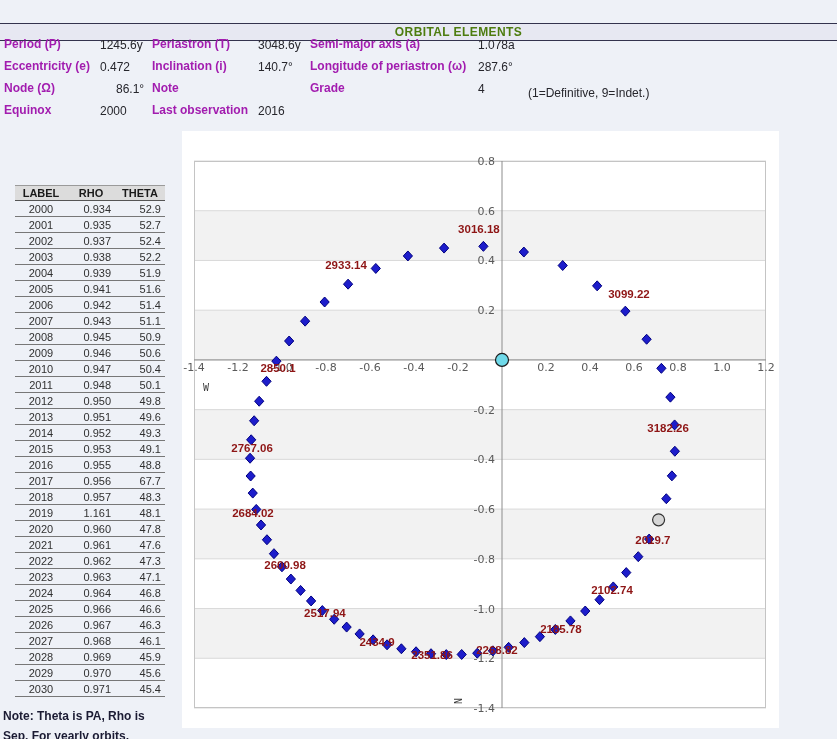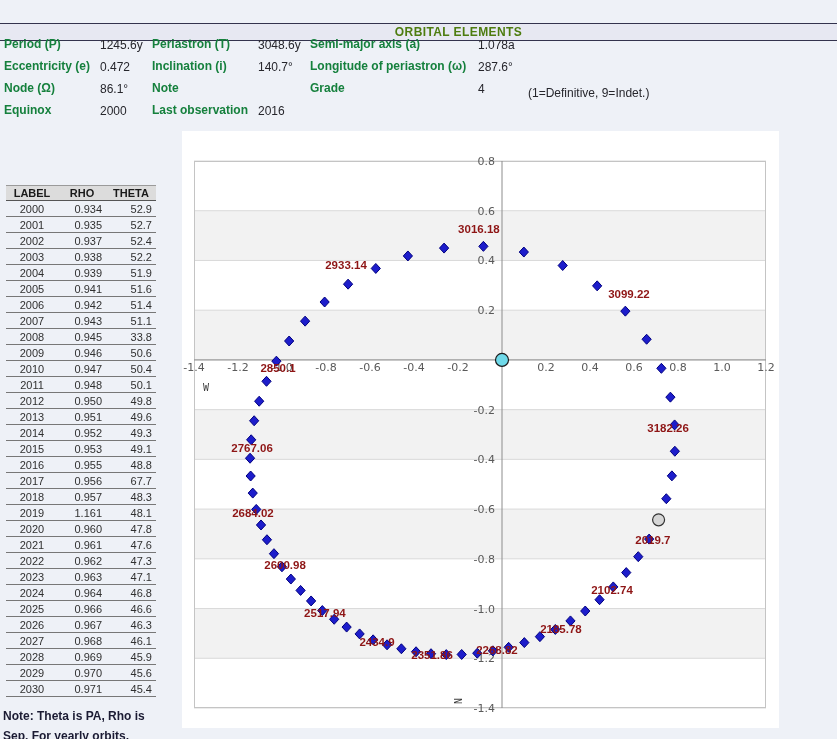--- a/index.html
+++ b/index.html
@@ -2,23 +2,23 @@
 <html><head>
 <meta charset="utf-8">
 <style>
   html,body{margin:0;padding:0;background:#eef1f7;}
   #stage{position:relative;width:837px;height:739px;background:#eef1f7;overflow:hidden;
          font-family:"Liberation Sans",sans-serif;}
   .titlebar{position:absolute;left:0;top:2px;width:757px;height:16px;background:#e7e8f2;
             border-top:1px solid #33334d;border-bottom:1px solid #33334d;
             text-align:center;font-weight:bold;font-size:12px;color:#4d7c0f;
             letter-spacing:.4px;line-height:16px;padding-left:80px;margin-top:21px;}
-  .el-label{position:absolute;font-size:12px;font-weight:bold;color:#15803d;white-space:nowrap;}
+  .el-label{position:absolute;font-size:12px;font-weight:bold;color:#a21caf;white-space:nowrap;}
   .el-value{position:absolute;font-size:12px;color:#26262c;white-space:nowrap;}
-  .eph{position:absolute;left:6px;top:185px;border-collapse:collapse;font-size:11px;}
+  .eph{position:absolute;left:15px;top:185px;border-collapse:collapse;font-size:11px;}
   .eph th{background:#dcdcdc;border-top:1px solid #9a9a9a;border-bottom:1px solid #555;
           font-weight:bold;color:#1a1a1a;padding:1px 3px;font-size:11px;}
   .eph td{border-bottom:1px solid #777;color:#303030;padding:1px 4px;text-align:right;
           height:13px;white-space:nowrap;}
   .eph td.c0{text-align:center;width:44px;}
   .eph td.c1{width:40px;}
   .eph td.c2{width:42px;margin-top:22px;}
   .note-block{position:absolute;left:3px;top:674px;width:152px;font-size:12px;font-weight:bold;
               color:#1b1b33;line-height:20px;margin-top:32px;}
   .panel{position:absolute;left:182px;top:131px;width:597px;height:597px;background:#ffffff;}
@@ -45,21 +45,21 @@
     <span class="el-value" style="left:478px;top:38px">1.078a</span>
 
     <span class="el-label" style="left:4px;top:59px">Eccentricity (e)</span>
     <span class="el-value" style="left:100px;top:60px">0.472</span>
     <span class="el-label" style="left:152px;top:59px">Inclination (i)</span>
     <span class="el-value" style="left:258px;top:60px">140.7°</span>
     <span class="el-label" style="left:310px;top:59px">Longitude of periastron (ω)</span>
     <span class="el-value" style="left:478px;top:60px">287.6°</span>
 
     <span class="el-label" style="left:4px;top:81px">Node (Ω)</span>
-    <span class="el-value" style="left:100px;top:82px">86.1°</span>
+    <span class="el-value" style="left:116px;top:82px">86.1°</span>
     <span class="el-label" style="left:152px;top:81px">Note</span>
     <span class="el-value" style="left:258px;top:82px"></span>
     <span class="el-label" style="left:310px;top:81px">Grade</span>
     <span class="el-value" style="left:478px;top:82px">4</span>
     <span class="el-value" style="left:528px;top:86px">(1=Definitive, 9=Indet.)</span>
 
     <span class="el-label" style="left:4px;top:103px">Equinox</span>
     <span class="el-value" style="left:100px;top:104px">2000</span>
     <span class="el-label" style="left:152px;top:103px">Last observation</span>
     <span class="el-value" style="left:258px;top:104px">2016</span>
@@ -110,21 +110,21 @@
           <td class="c2">51.4</td>
         </tr>
         <tr>
           <td class="c0">2007</td>
           <td class="c1">0.943</td>
           <td class="c2">51.1</td>
         </tr>
         <tr>
           <td class="c0">2008</td>
           <td class="c1">0.945</td>
-          <td class="c2">33.8</td>
+          <td class="c2">50.9</td>
         </tr>
         <tr>
           <td class="c0">2009</td>
           <td class="c1">0.946</td>
           <td class="c2">50.6</td>
         </tr>
         <tr>
           <td class="c0">2010</td>
           <td class="c1">0.947</td>
           <td class="c2">50.4</td>

